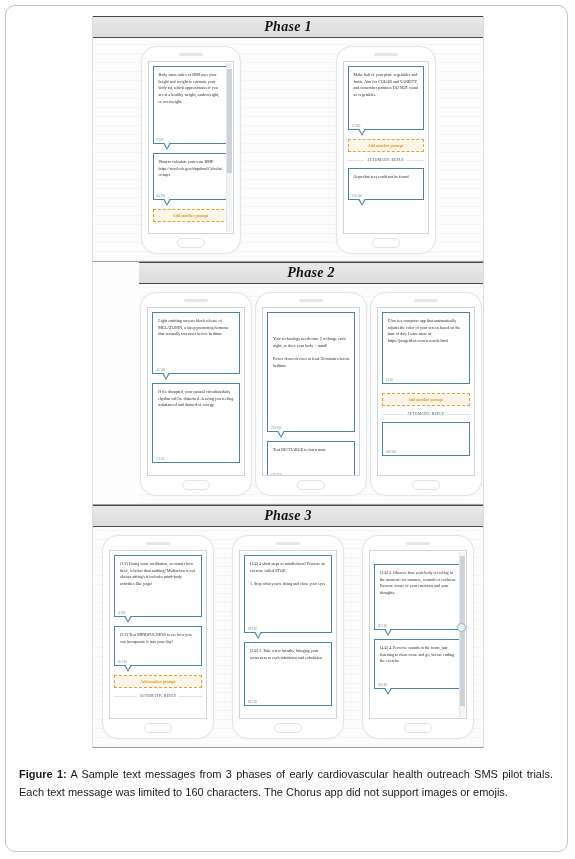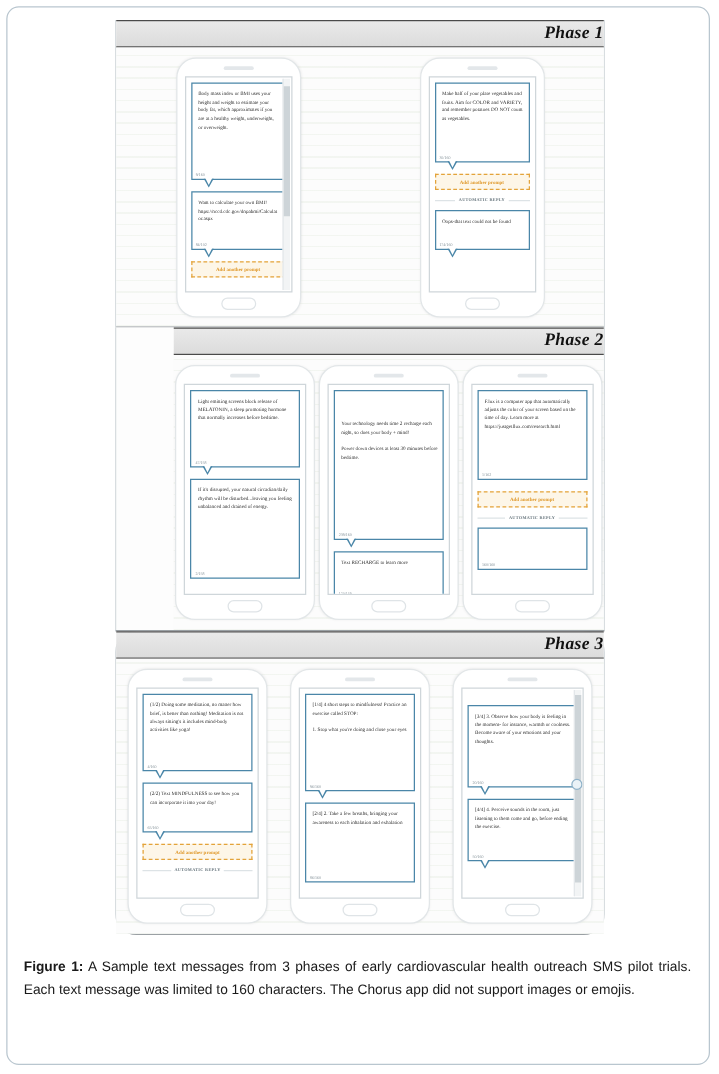--- a/index.html
+++ b/index.html
@@ -27,28 +27,28 @@
     position:relative;
     width:100%;
     box-sizing:border-box;
     background:#fdfdfd;
     border-left:1px solid #d8dde0;
     border-right:1px solid #d8dde0;
     border-bottom:1px solid #9aa0a4;
   }
   .phase-1{height:246px;}
   .phase-2{height:243px;padding-left:46px;}
-  .phase-3{height:243px;border-radius:17px;}
+  .phase-3{height:243px;}
   .phase-banner{
     height:22px;
     box-sizing:border-box;
     background:linear-gradient(#e9e9e9,#dcdcdc);
     border:1px solid #4a4a4a;
     border-left:none;border-right:none;
-    display:flex;align-items:center;justify-content:flex-end;
+    display:flex;align-items:center;justify-content:center;
   }
   .phase-1 .phase-banner{border-top:1px solid #4a4a4a;}
   .phase-banner-text{
     font-family:"Liberation Serif", serif;
     font-style:italic;font-weight:bold;
     font-size:14px;color:#111;letter-spacing:.3px;
   }
   .phase-body{
     position:relative;
     height:calc(100% - 22px);

